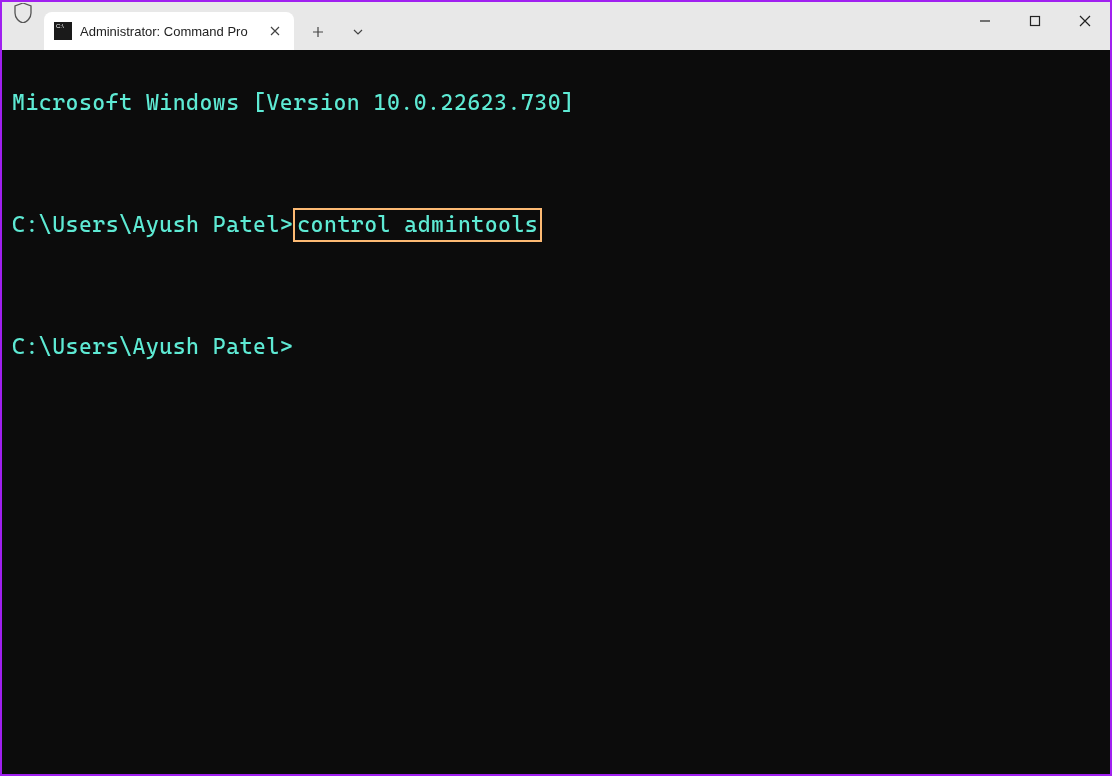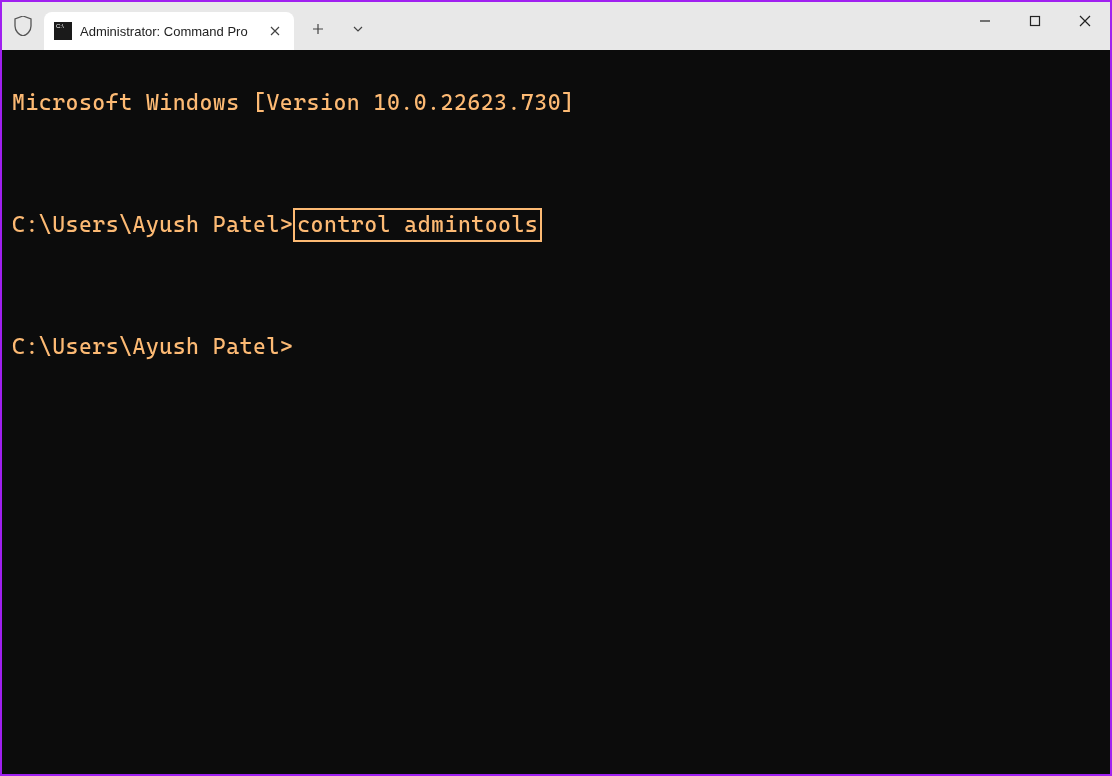--- a/index.html
+++ b/index.html
@@ -17,21 +17,21 @@
     }
     .titlebar {
       height: 48px;
       background: #e8e8e8;
       display: flex;
       align-items: flex-start;
       position: relative;
     }
     .titlebar-left {
       display: flex;
-      align-items: center;
+      align-items: flex-start;
       height: 100%;
       padding-left: 10px;
       gap: 4px;
     }
     .shield-icon {
       width: 22px;
       height: 22px;
       display: flex;
       align-items: center;
       justify-content: center;
@@ -108,21 +108,21 @@
       width: 50px;
       height: 38px;
       display: flex;
       align-items: center;
       justify-content: center;
       cursor: pointer;
       color: #222;
     }
     .terminal {
       background: #0c0c0c;
-      color: #fdba74;
+      color: #5eead4;
       height: calc(776px - 48px - 4px);
       width: 100%;
       font-family: "Cascadia Mono", "Consolas", monospace;
       font-size: 22px;
       line-height: 30px;
       padding: 8px 10px;
       white-space: pre;
       overflow: hidden;
       letter-spacing: 0.5px;
     }

